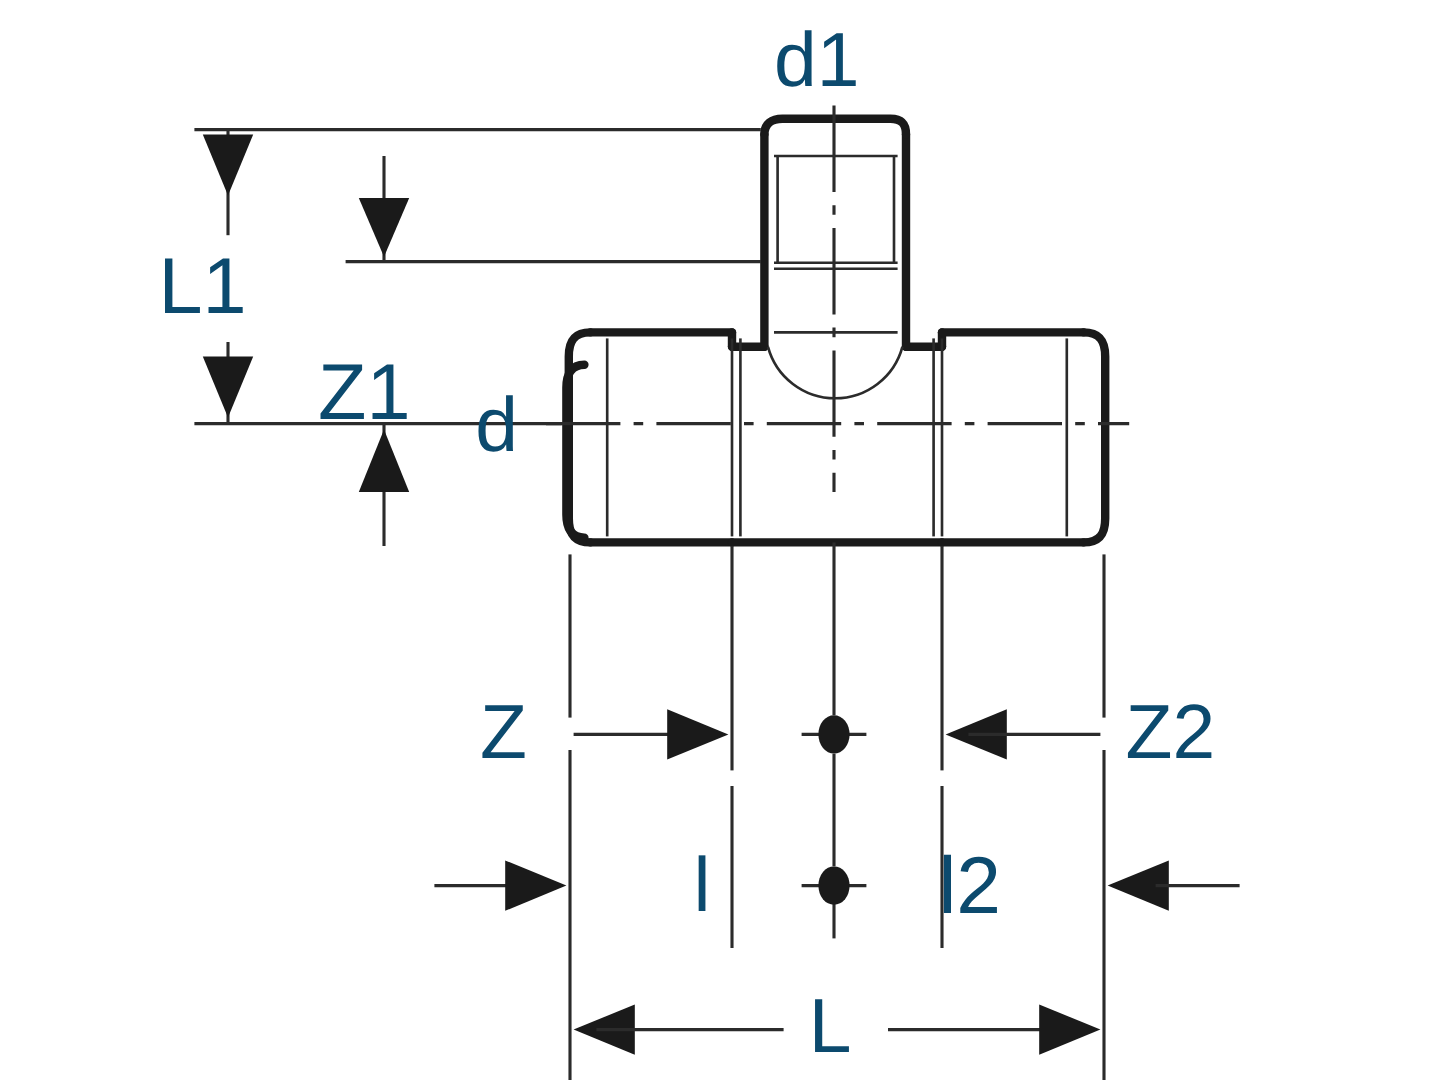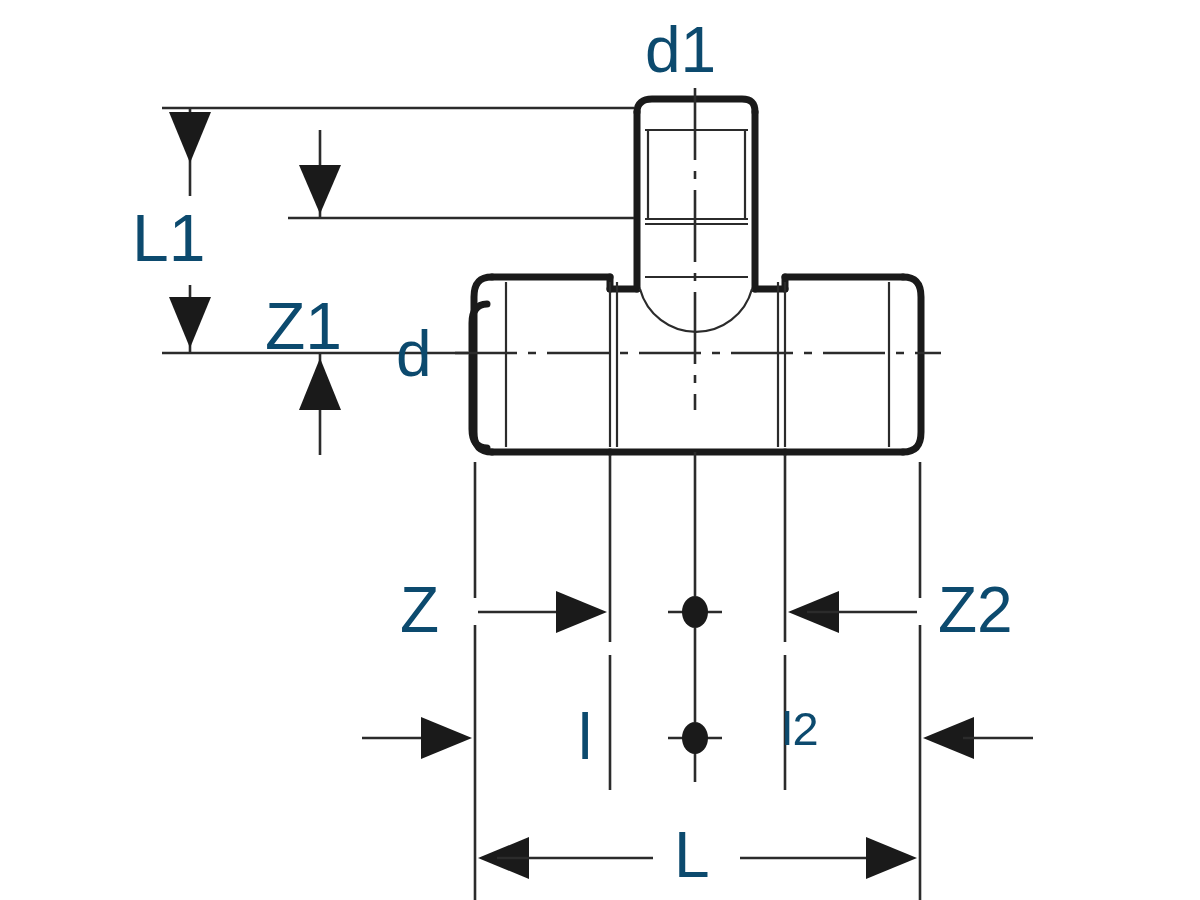--- a/index.html
+++ b/index.html
@@ -181,17 +181,17 @@
 
   <div class="lbl" style="left:396px; top:322px; font-size:64px;">d</div>
 
 
   <div class="lbl" style="left:400px; top:578px; font-size:64px;">Z</div>
 
   <div class="lbl" style="left:938px; top:578px; font-size:64px;">Z2</div>
 
   <div class="lbl" style="left:578px; top:705px; font-size:64px;">l</div>
 
-  <div class="lbl" style="left:782px; top:705px; font-size:47px;">l2</div>
+  <div class="lbl" style="left:782px; top:705px; font-size:67px;">l2</div>
 
   <div class="lbl" style="left:674px; top:823px; font-size:64px;">L</div>
 
 </div>
 
 </body></html>

